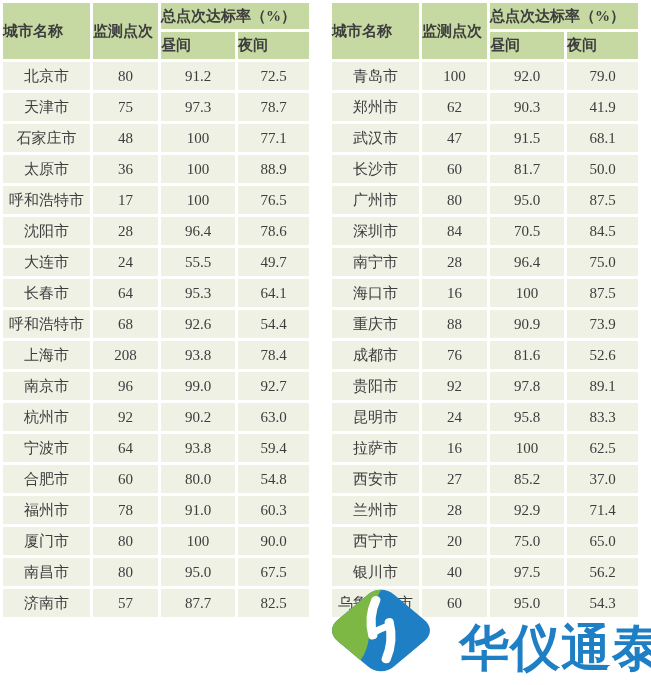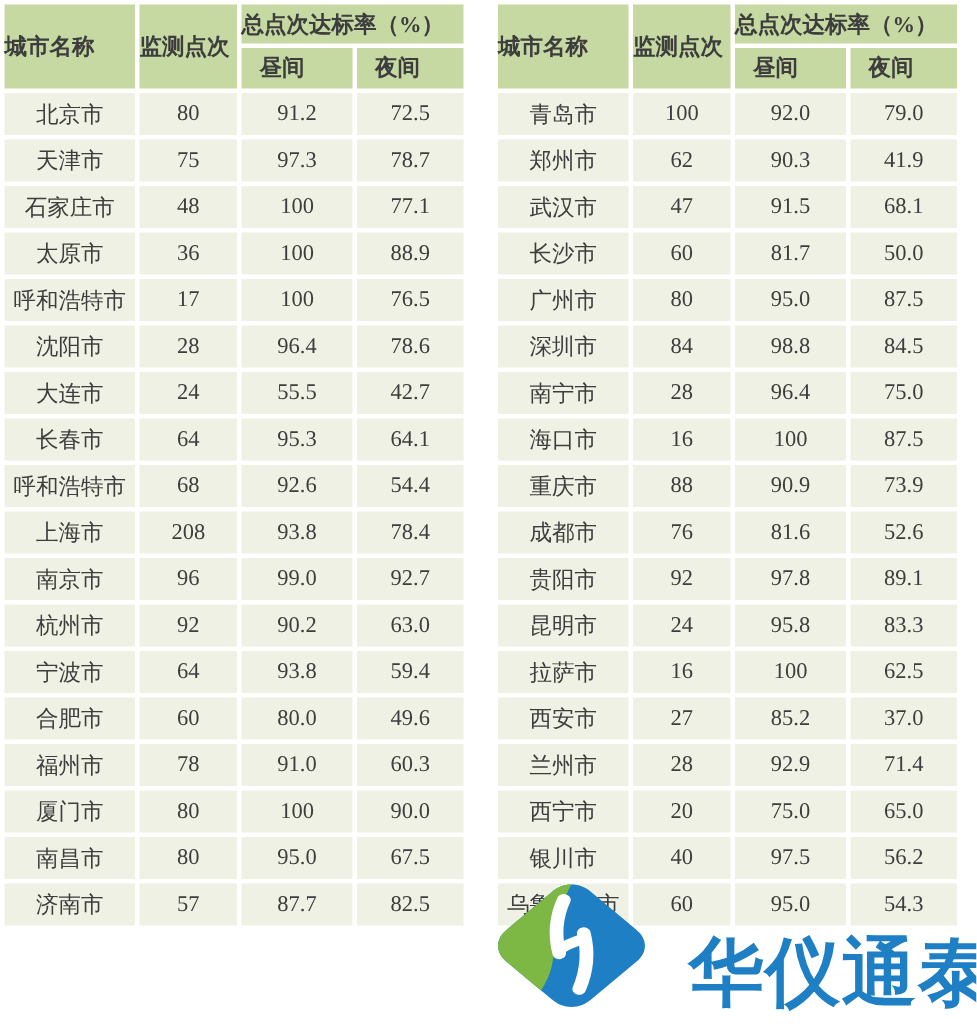--- a/index.html
+++ b/index.html
@@ -30,21 +30,21 @@
   col.col-night  { width: 71px; }
   th {
     background: var(--header-bg, #c7d9a2);
     color: var(--text, #3d3d3d);
     font-size: 15px;
     font-weight: bold;
     text-align: left;
     vertical-align: middle;
     height: 26px;
   }
-  thead tr.sub-header th { height: 27px; padding-left: 12px; }
+  thead tr.sub-header th { height: 27px; }
   td {
     background: var(--row-bg, #eff1e4);
     color: var(--text, #3d3d3d);
     font-size: 15px;
     text-align: center;
     vertical-align: middle;
     height: 28px;
     overflow: hidden;
     white-space: nowrap;
   }
@@ -132,21 +132,21 @@
           <tr>
             <td>沈阳市</td>
             <td>28</td>
             <td>96.4</td>
             <td>78.6</td>
           </tr>
           <tr>
             <td>大连市</td>
             <td>24</td>
             <td>55.5</td>
-            <td>42.7</td>
+            <td>49.7</td>
           </tr>
           <tr>
             <td>长春市</td>
             <td>64</td>
             <td>95.3</td>
             <td>64.1</td>
           </tr>
           <tr>
             <td>呼和浩特市</td>
             <td>68</td>
@@ -174,21 +174,21 @@
           <tr>
             <td>宁波市</td>
             <td>64</td>
             <td>93.8</td>
             <td>59.4</td>
           </tr>
           <tr>
             <td>合肥市</td>
             <td>60</td>
             <td>80.0</td>
-            <td>49.6</td>
+            <td>54.8</td>
           </tr>
           <tr>
             <td>福州市</td>
             <td>78</td>
             <td>91.0</td>
             <td>60.3</td>
           </tr>
           <tr>
             <td>厦门市</td>
             <td>80</td>
@@ -255,21 +255,21 @@
           </tr>
           <tr>
             <td>广州市</td>
             <td>80</td>
             <td>95.0</td>
             <td>87.5</td>
           </tr>
           <tr>
             <td>深圳市</td>
             <td>84</td>
-            <td>98.8</td>
+            <td>70.5</td>
             <td>84.5</td>
           </tr>
           <tr>
             <td>南宁市</td>
             <td>28</td>
             <td>96.4</td>
             <td>75.0</td>
           </tr>
           <tr>
             <td>海口市</td>

